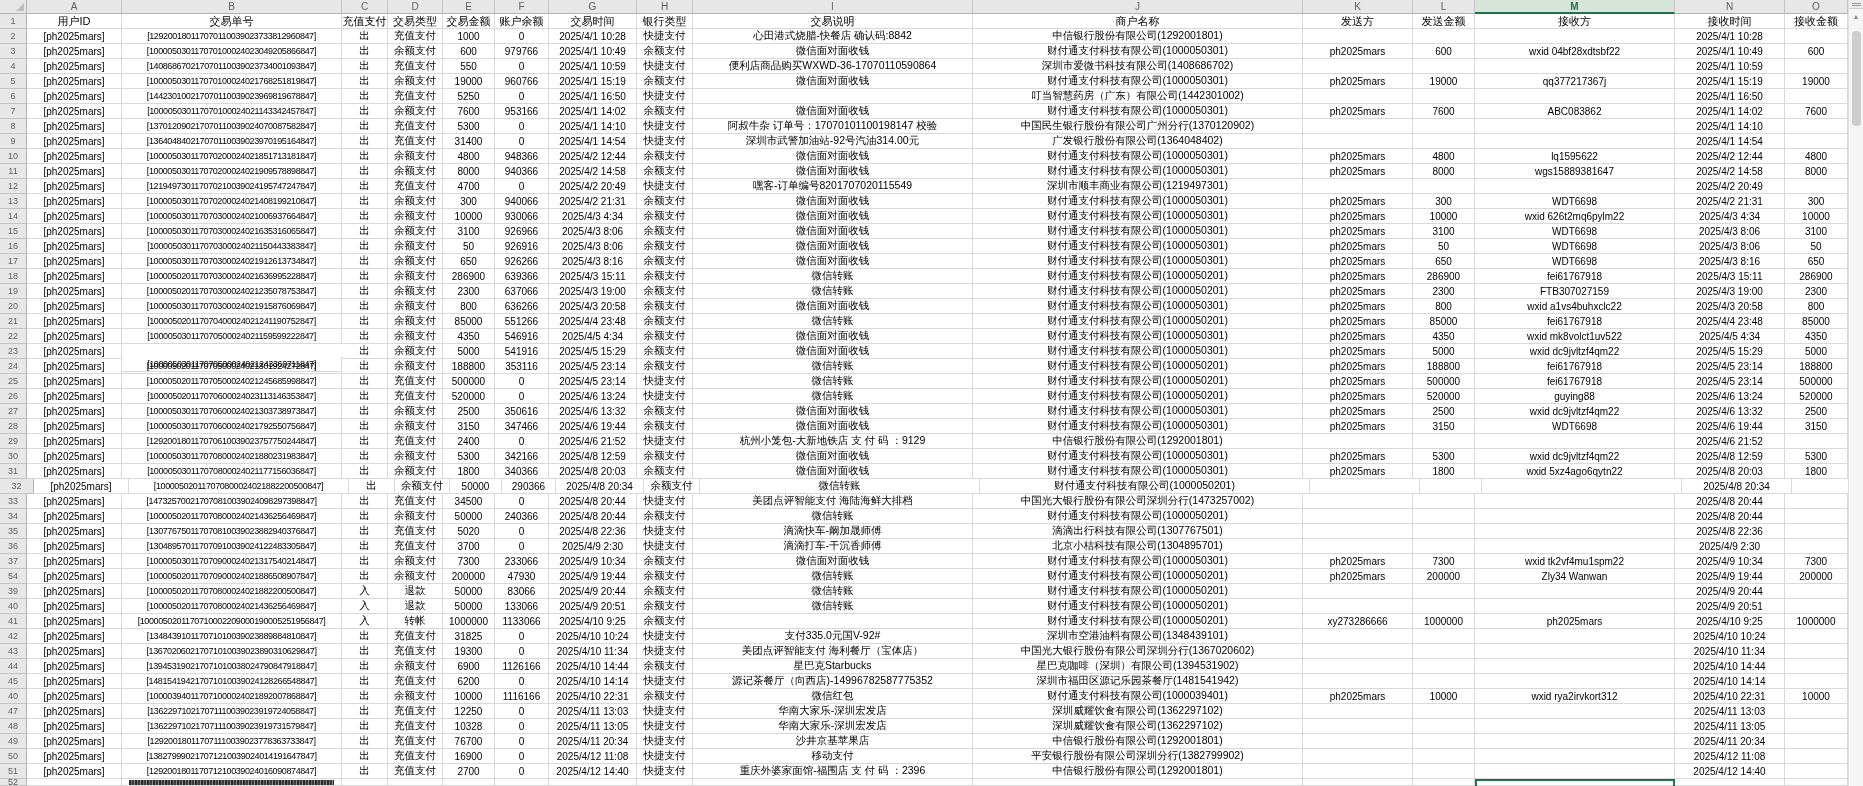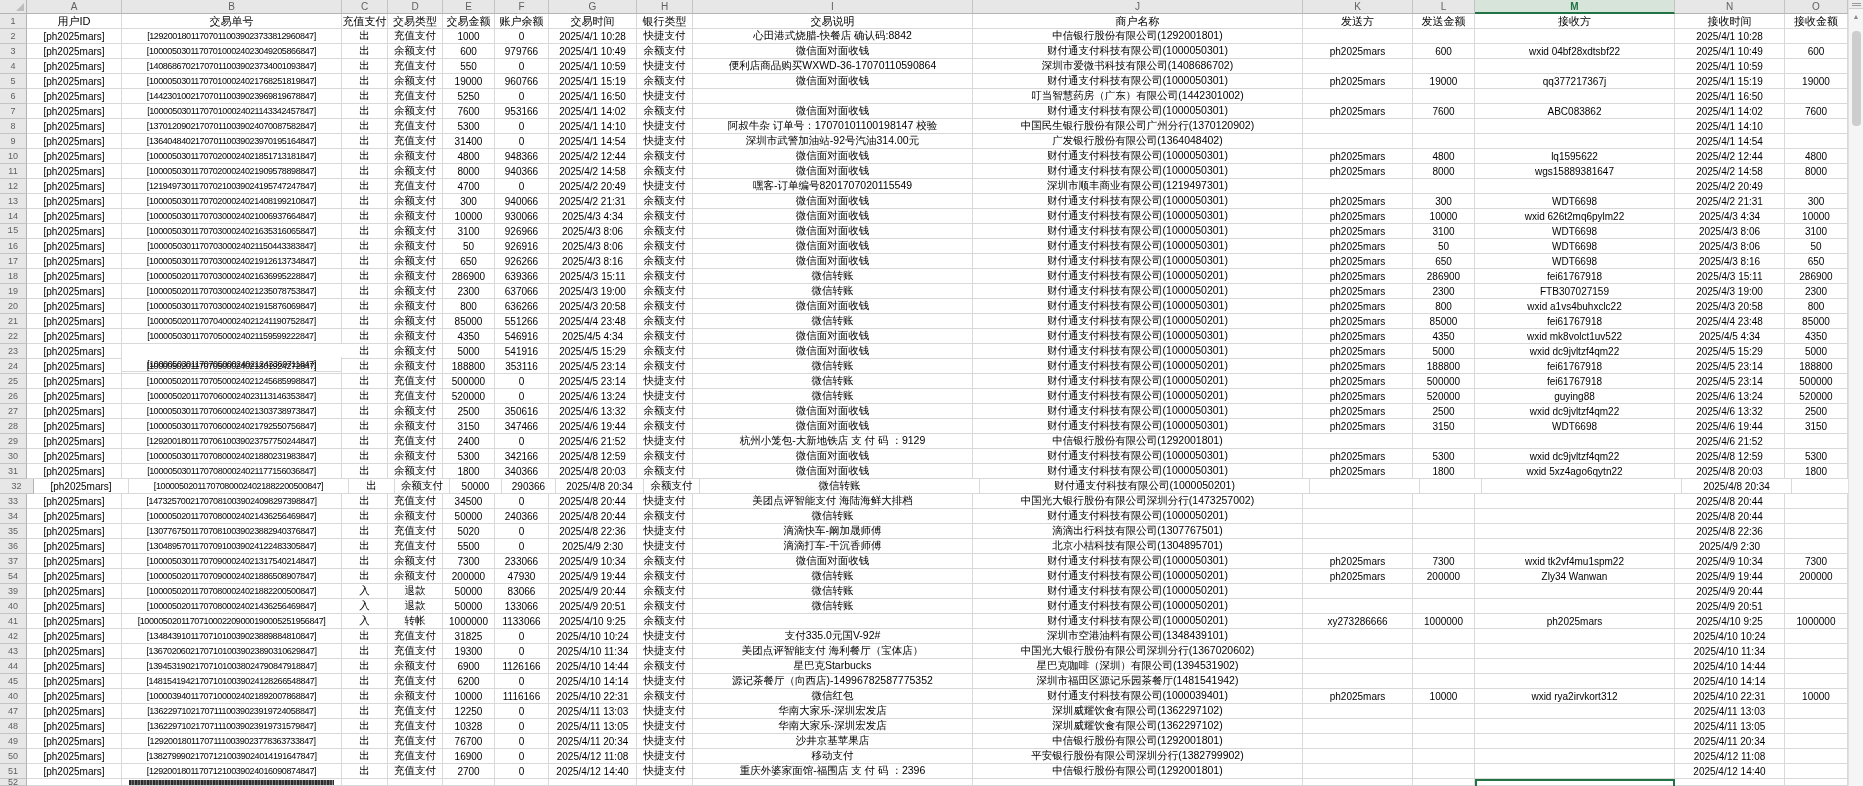--- a/index.html
+++ b/index.html
@@ -318,21 +318,21 @@
         <div class="cell c-cn" style="width: 56px;">余额支付</div>
         <div class="cell c-cn" style="width: 280px;">微信面对面收钱</div>
         <div class="cell c-cn" style="width: 330px;">财付通支付科技有限公司(1000050301)</div>
         <div class="cell" style="width: 110px;">ph2025mars</div>
         <div class="cell" style="width: 62px;">10000</div>
         <div class="cell" style="width: 200px;">wxid 626t2mq6pylm22</div>
         <div class="cell" style="width: 110px;">2025/4/3 4:34</div>
         <div class="cell" style="width: 63px;">10000</div>
       </div>
       <div class="row">
-        <div class="gutter" style="width: 27px; font-family: Liberation Mono, monospace;">15</div>
+        <div class="gutter" style="width: 27px;">15</div>
         <div class="cell" style="width: 95px;">[ph2025mars]</div>
         <div class="cell c-b" style="width: 220px;">[100005030117070300024021635316065847]</div>
         <div class="cell c-cn" style="width: 46px;">出</div>
         <div class="cell c-cn" style="width: 55px;">余额支付</div>
         <div class="cell" style="width: 52px;">3100</div>
         <div class="cell" style="width: 54px;">926966</div>
         <div class="cell" style="width: 88px;">2025/4/3 8:06</div>
         <div class="cell c-cn" style="width: 56px;">余额支付</div>
         <div class="cell c-cn" style="width: 280px;">微信面对面收钱</div>
         <div class="cell c-cn" style="width: 330px;">财付通支付科技有限公司(1000050301)</div>
@@ -701,21 +701,21 @@
         <div class="cell" style="width: 200px;"></div>
         <div class="cell" style="width: 110px;">2025/4/8 22:36</div>
         <div class="cell" style="width: 63px;"></div>
       </div>
       <div class="row">
         <div class="gutter" style="width: 27px;">36</div>
         <div class="cell" style="width: 95px;">[ph2025mars]</div>
         <div class="cell c-b" style="width: 220px;">[130489570117070910039024122483305847]</div>
         <div class="cell c-cn" style="width: 46px;">出</div>
         <div class="cell c-cn" style="width: 55px;">充值支付</div>
-        <div class="cell" style="width: 52px;">5500</div>
+        <div class="cell" style="width: 52px;">3700</div>
         <div class="cell" style="width: 54px;">0</div>
         <div class="cell" style="width: 88px;">2025/4/9 2:30</div>
         <div class="cell c-cn" style="width: 56px;">快捷支付</div>
         <div class="cell c-cn" style="width: 280px;">滴滴打车-干沉香师傅</div>
         <div class="cell c-cn" style="width: 330px;">北京小桔科技有限公司(1304895701)</div>
         <div class="cell" style="width: 110px;"></div>
         <div class="cell" style="width: 62px;"></div>
         <div class="cell" style="width: 200px;"></div>
         <div class="cell" style="width: 110px;">2025/4/9 2:30</div>
         <div class="cell" style="width: 63px;"></div>

